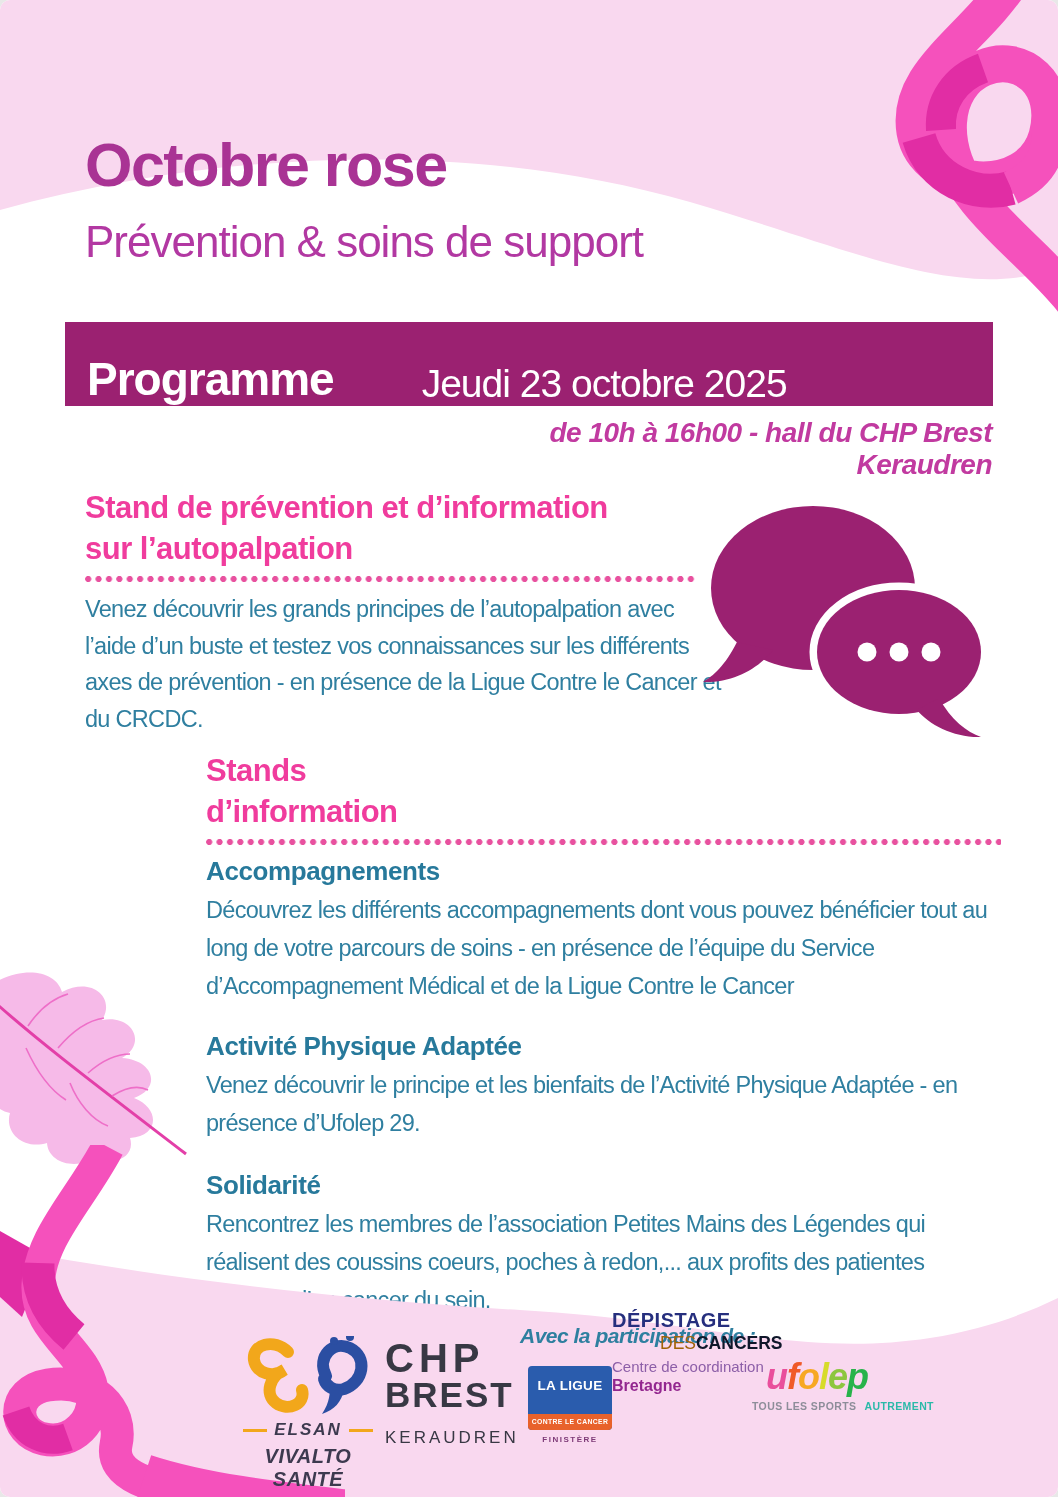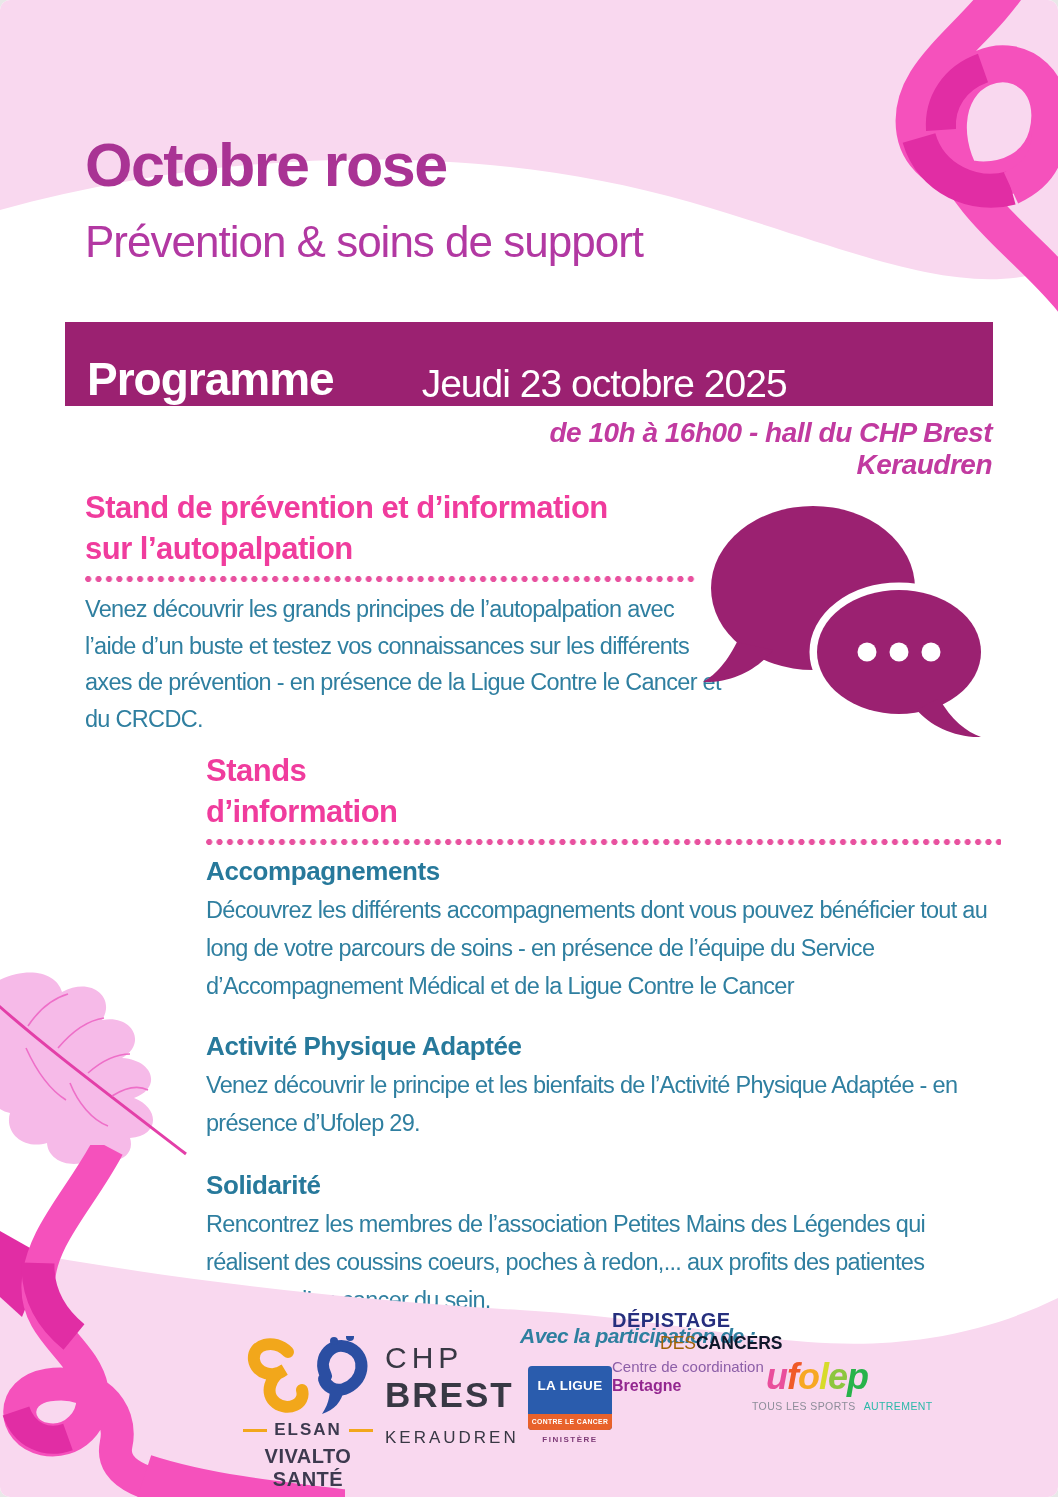--- a/index.html
+++ b/index.html
@@ -44,27 +44,27 @@
   }
   .body-text {color:#2F7FA0; font-size:23.5px; line-height:36.5px; letter-spacing:-0.7px; margin-top:8px;}
   .sec1 {left:85px; top:487px; width:640px;}
   .sec2 {left:190px; top:750px; width:795px;margin-left:16px;}
   .sub {margin-top:10px;}
   .sub + .sub {margin-top:22px;}
   .sub-title {font-size:26px; font-weight:bold; color:#27799B; letter-spacing:-0.4px;}
   .sub-body  {color:#2F7FA0; font-size:23.5px; line-height:38px; letter-spacing:-0.7px; margin-top:4px;}
 
   
-  .elsan {left:230px; top:1336px; width:156px; text-align:center;}
+  .elsan {left:230px; top:1336px; width:156px; text-align:center;font-style:italic;}
   .elsan-name-row {margin-top:4px; display:flex; align-items:center; justify-content:center; color:#3D3A4F; font-size:17px; font-weight:bold; letter-spacing:2px;}
   .elsan-dash {display:inline-block; width:24px; height:3px; background:#F2A71B; margin:0 7px;}
   .elsan-sub {margin-top:5px; color:#3D3A4F; font-size:20px; font-weight:bold; letter-spacing:0.5px;}
 
   .chp {left:385px; top:1340px; color:#383844;}
-  .chp-l1 {font-size:30px; font-weight:normal; letter-spacing:5px; line-height:36px;}
+  .chp-l1 {font-size:40px; font-weight:bold; letter-spacing:5px; line-height:36px;}
   .chp-l2 {font-size:35px; font-weight:bold; letter-spacing:2px; line-height:38px;}
   .chp-l3 {font-size:17px; font-weight:500; letter-spacing:3px; margin-top:14px;text-align:center;}
 
   .participation {left:520px; top:1324px; font-style:italic; font-weight:bold; color:#2E7F9F; font-size:21px; letter-spacing:-0.5px;}
 
   .laligue {left:528px; top:1366px; width:84px; text-align:center;}
   .ll-box {width:84px; height:64px; background:#2A5CAD; border-radius:4px; position:relative; overflow:hidden;}
   .ll-name {color:#fff; font-size:13.5px; font-weight:bold; margin-top:12px; letter-spacing:0.3px;}
   .ll-bar {position:absolute; left:0; bottom:0; width:100%; height:16px; background:#E8622B; color:#fff; font-size:6.8px; font-weight:bold; line-height:16px; letter-spacing:0.4px;}
   .ll-dept {margin-top:5px; color:#7D3A77; font-size:8px; font-weight:bold; letter-spacing:1.5px;}
@@ -72,21 +72,21 @@
   .depistage {left:612px; top:1309px;}
   .dep-l1 {font-size:20px; font-weight:bold; color:#262F7E; letter-spacing:0.5px;}
   .dep-l2 {font-size:17.5px; margin-top:1px;}
   .dep-l2-light {color:#a16207; font-weight:500;padding-left:48px;}
   .dep-l2-bold {color:#0f172a; font-weight:bold;}
   .dep-l3 {font-size:15px; color:#8D5FA8; margin-top:4px;}
   .dep-l4 {font-size:16px; font-weight:bold; color:#93278F; margin-top:2px;}
 
   .ufolep {left:752px; top:1358px; width:150px;}
   .uf-name {font-size:36px; font-weight:bold; font-style:italic; letter-spacing:-1px; line-height:38px; padding-left:14px;}
-  .uf-tag {margin-top:2px; display:flex; align-items:center; font-size:10.5px; font-weight:normal; letter-spacing:0.4px; white-space:nowrap;}
+  .uf-tag {margin-top:2px; display:flex; align-items:center; font-size:10.5px; font-weight:bold; letter-spacing:0.4px; white-space:nowrap;}
   .uf-tag-left {color:#8D8D99;}
   .uf-slash {display:inline-block; width:3px; height:15px; background:#2BB9A8; transform:skewX(-18deg); margin:0 4px;}
   .uf-tag-right {color:#2BB9A8;}
 </style>
 </head>
 <body>
 
 <div class="poster">
 
   <svg class="abs" style="left:0; top:0;" width="1058" height="320" viewBox="0 0 1058 320">

